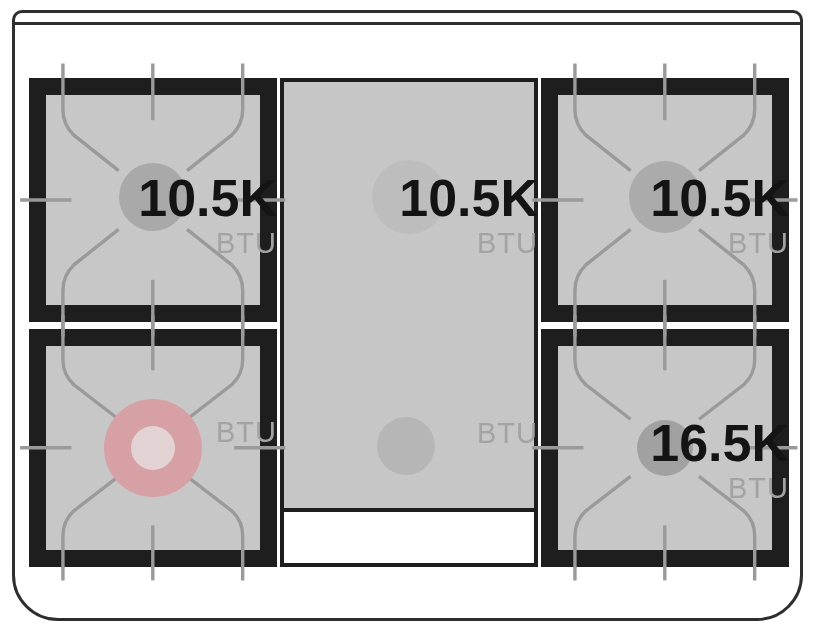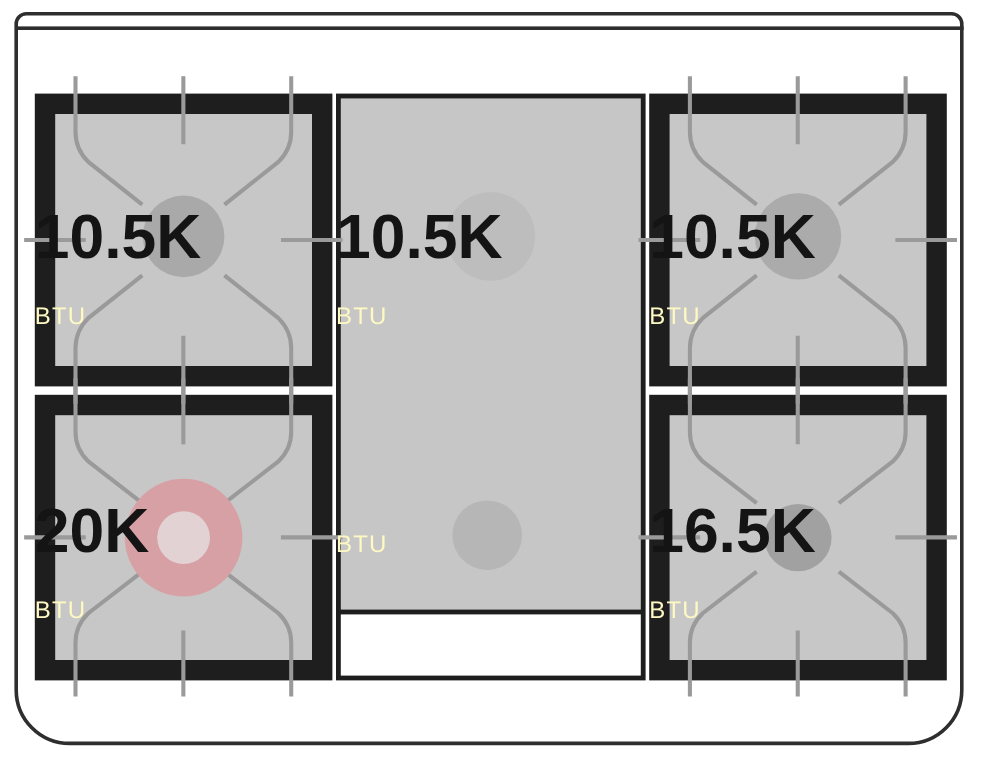--- a/index.html
+++ b/index.html
@@ -40,30 +40,30 @@
   .circle{position:absolute;border-radius:50%;z-index:2;}
   .circle .hole{position:absolute;left:50%;top:50%;transform:translate(-50%,-50%);border-radius:50%;}
   .c-tl{width:68px;height:68px;left:50%;margin-left:-34px;top:85px;}
   .c-tr{width:72px;height:72px;left:50%;margin-left:-36px;top:83px;}
   .c-br{width:56px;height:56px;left:50%;margin-left:-28px;top:91px;}
   .c-bl{width:98px;height:98px;left:50%;margin-left:-49px;top:70px;}
   .c-bl .hole{width:44px;height:44px;}
   .c-ct{width:74px;height:74px;left:129px;margin-left:-37px;top:82px;}
   .c-cb{width:58px;height:58px;left:126px;margin-left:-29px;top:339px;}
   
-  .label-group{position:absolute;left:0;right:0;text-align:left;z-index:3;}
+  .label-group{position:absolute;left:0;right:0;text-align:right;z-index:3;}
   .lg-toprow{top:92px;}
   .lg-bottomrow{top:86px;}
   .lg-center-top{top:92px;}
   .lg-center-bottom{top:338px;}
   .burner-value{
     font-size:52px;line-height:56px;font-weight:700;color:#141414;letter-spacing:0px;
   }
   .burner-unit{
-    font-size:20px;line-height:30px;font-weight:400;color:#fef9c3;letter-spacing:1px;margin-top:23px;
+    font-size:29px;line-height:30px;font-weight:400;color:#a3a3a3;letter-spacing:1px;margin-top:2px;
   }
 </style>
 </head>
 <body>
 
 <div class="stage">
 
   <div class="outer-frame"></div>
   <div class="back-edge-line"></div>
 
@@ -97,21 +97,20 @@
         <path d="M8 -15 V7 Q8 14 13 19 L34 36"></path>
           <path d="M92 -15 V7 Q92 14 87 19 L66 36"></path>
         <path d="M8 115 V93 Q8 86 13 81 L34 64"></path>
           <path d="M92 115 V93 Q92 86 87 81 L66 64"></path>
       </svg>
     </div>
     <div class="circle c-bl" style="background-color: rgb(215, 160, 165);">
       <div class="hole" style="background-color: rgb(227, 210, 211);"></div>
     </div>
     <div class="label-group lg-bottomrow">
-      <div class="burner-value">20K</div>
       <div class="burner-unit">BTU</div>
     </div>
   </div>
 
   <div class="burner pos-tr">
     <div class="plate">
       <svg class="grate" viewBox="-20 -20 140 140" preserveAspectRatio="none">
         <path d="M50 -15 V12"></path>
           <path d="M50 115 V88"></path>
           <path d="M-12 50 H12"></path>

